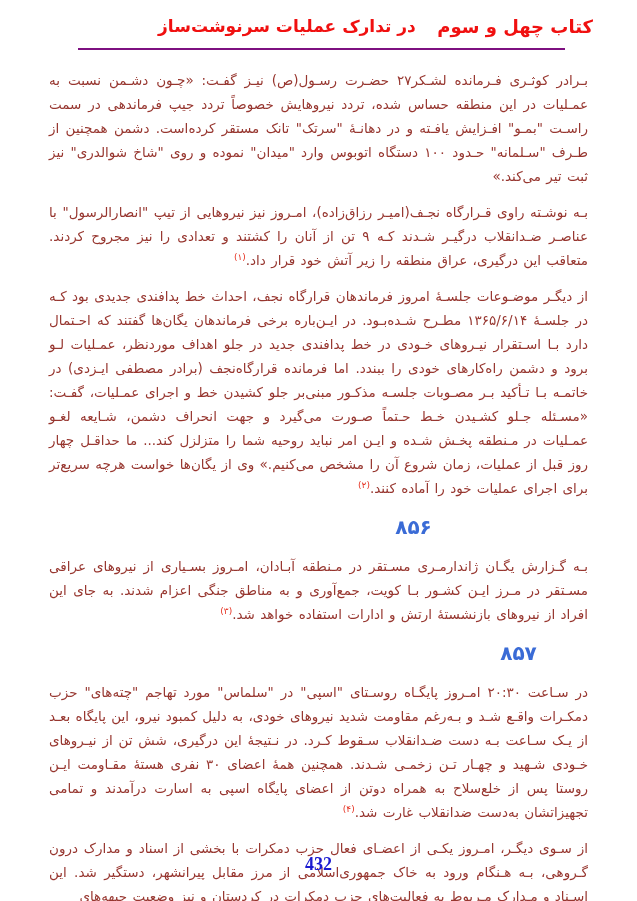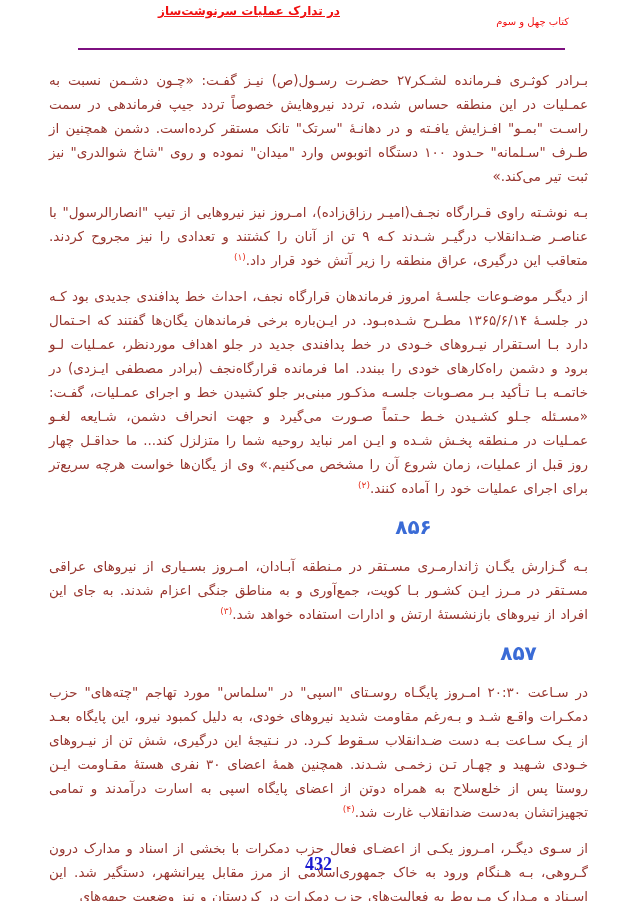--- a/index.html
+++ b/index.html
@@ -5,30 +5,29 @@
   html,body { margin:0; padding:0; background:#ffffff; }
   .page {
     position:relative;
     width:637px; height:901px;
     background:#ffffff;
     overflow:hidden;
     font-family:"DejaVu Sans", sans-serif;
   }
   
   .chapter-title {
-    position:absolute; top:4px; left:158px;
+    position:absolute; top:16px; left:158px;
     direction:rtl;
-    color:#f01010; font-weight:bold; font-size:12px;
+    color:#f01010; font-weight:bold; font-size:17px;
     white-space:nowrap;
-    text-decoration:underline;
   }
   .book-title {
-    position:absolute; top:16px; right:68px;
+    position:absolute; top:16px; right:44px;
     direction:rtl;
-    color:#f01010; font-weight:normal; font-size:10px;
+    color:#f01010; font-weight:bold; font-size:18px;
     white-space:nowrap;
   }
   .header-rule {
     position:absolute; top:48px; left:78px; right:72px;
     height:0; border:none; border-top:2px solid #7d1080;
     margin:0;
   }
   
   .page-body {
     position:absolute; top:56px; right:37px; width:563px;

